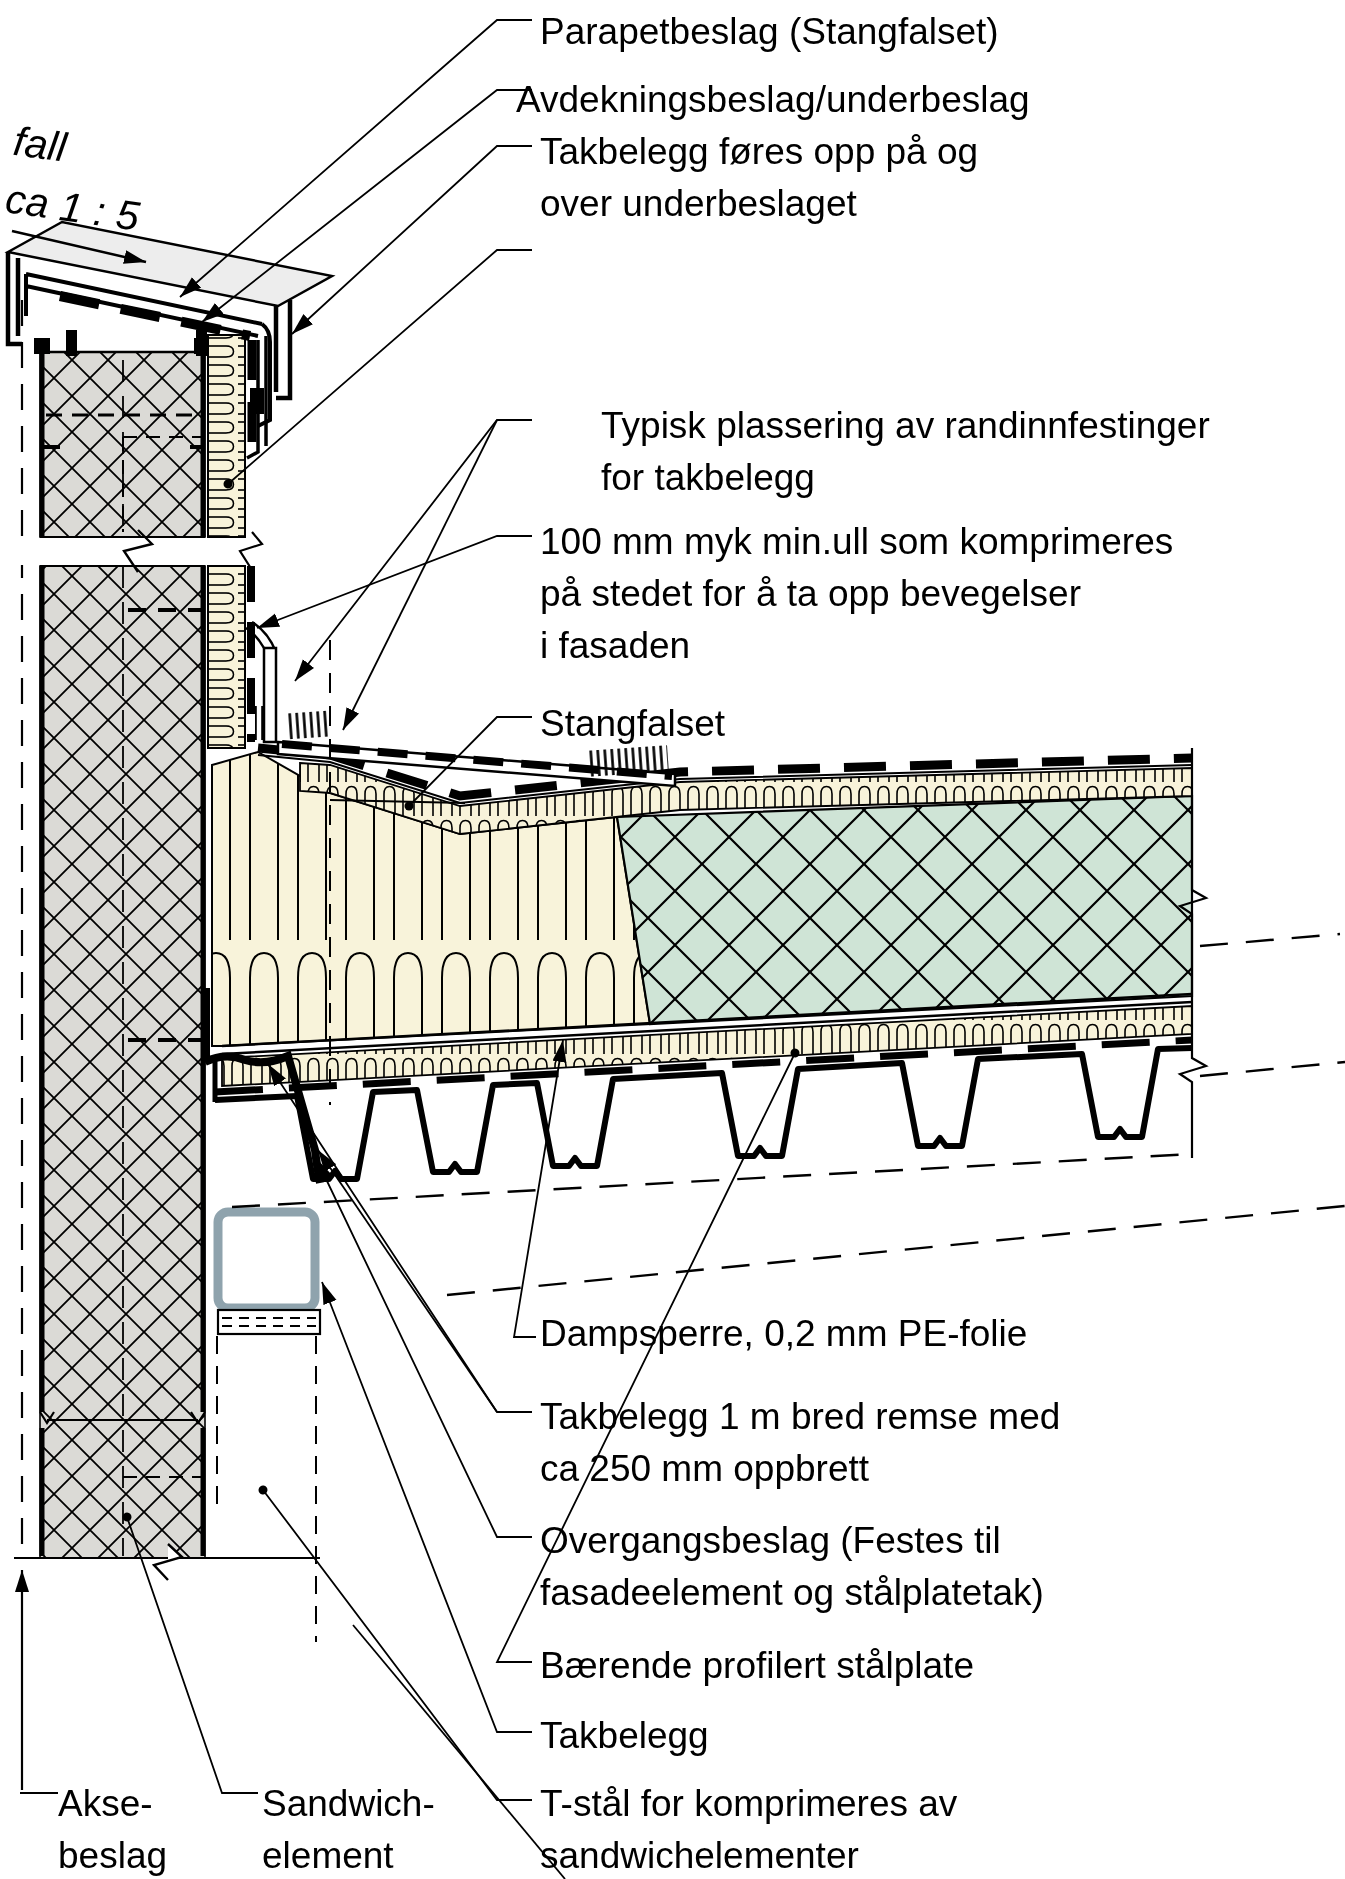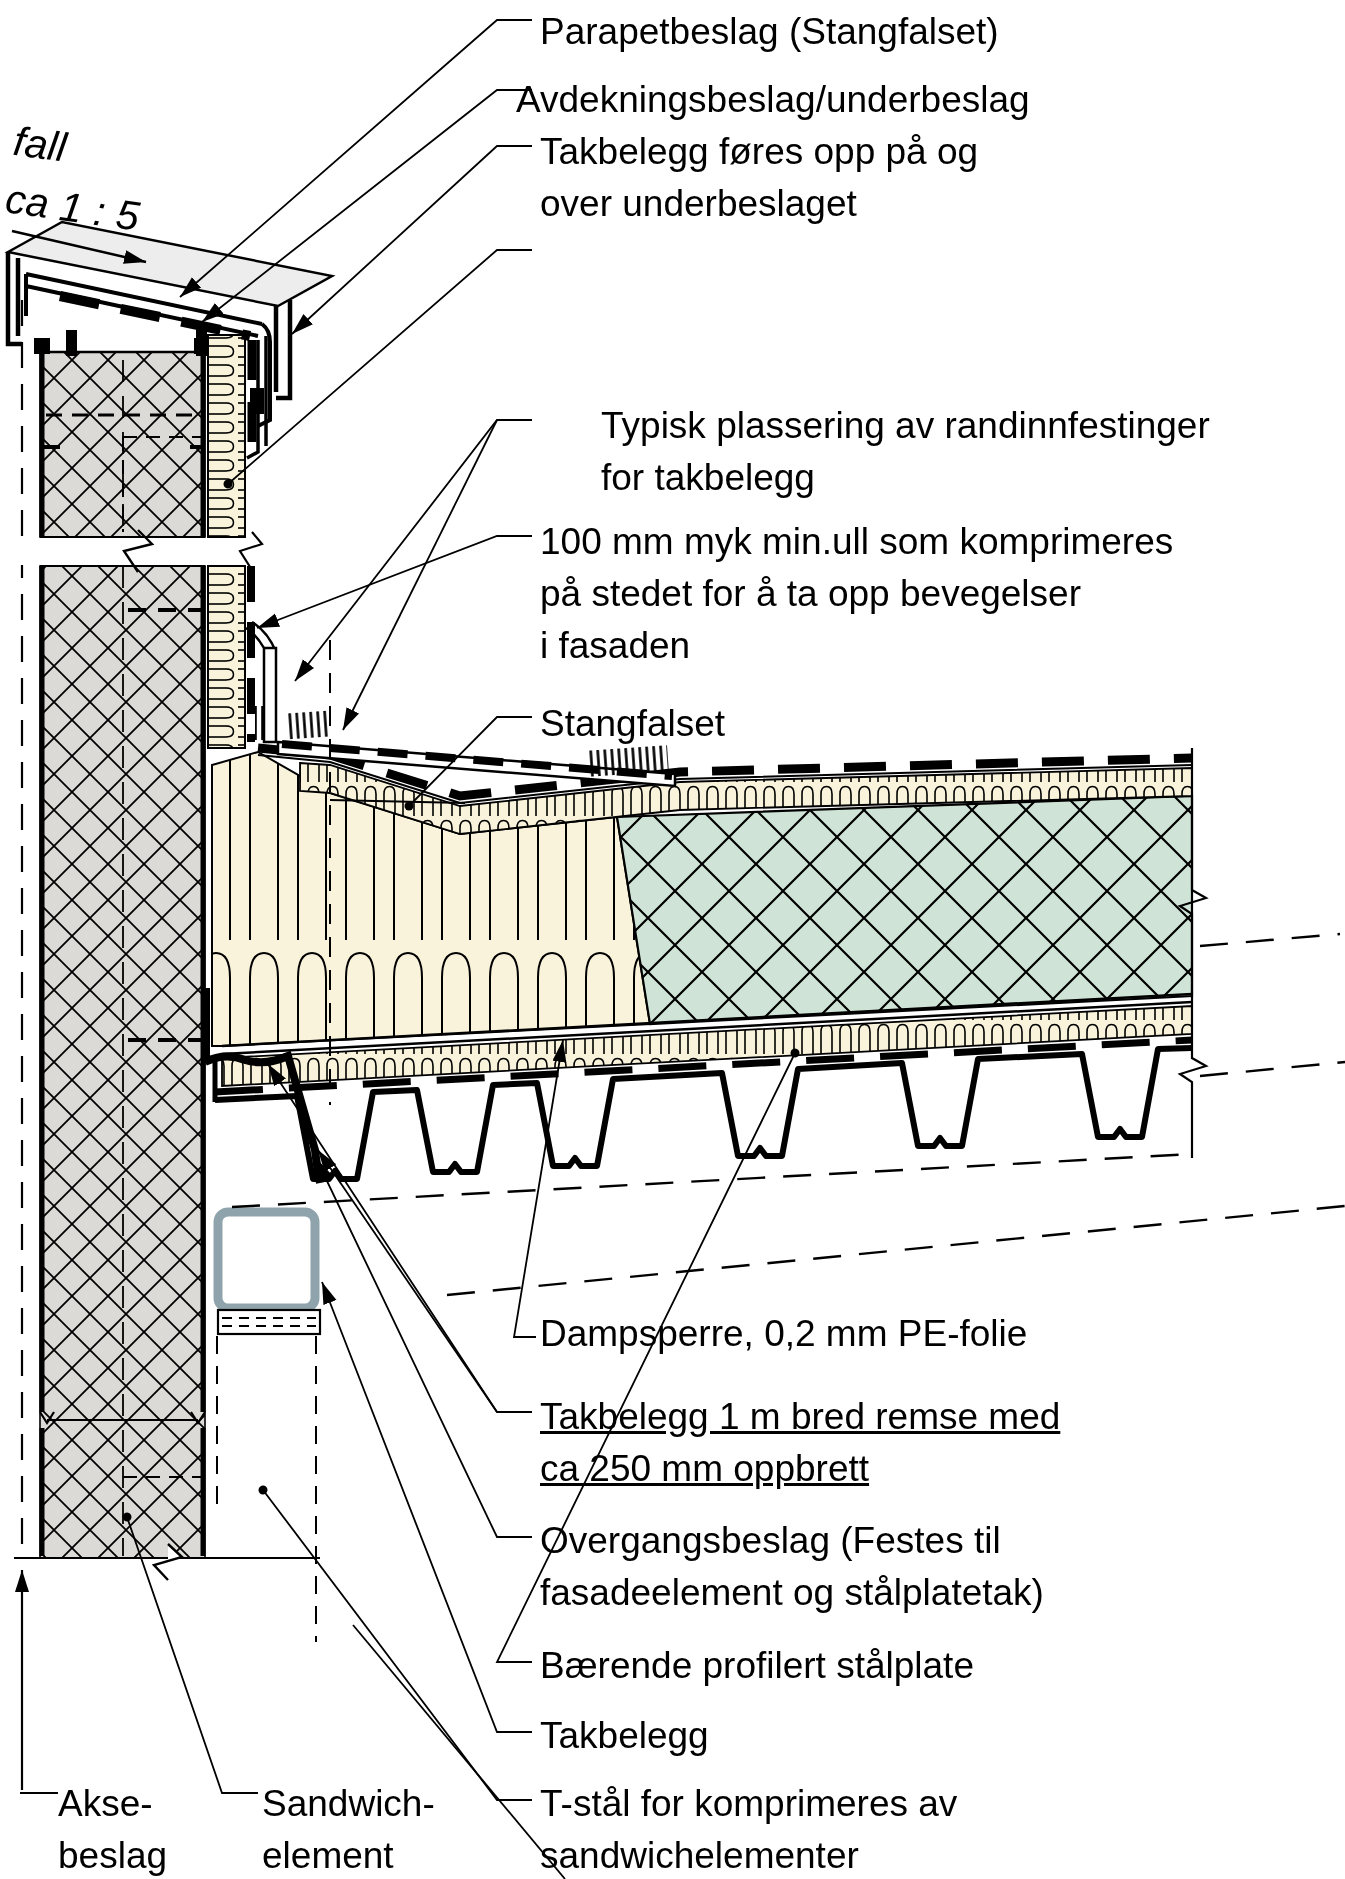--- a/index.html
+++ b/index.html
@@ -250,21 +250,21 @@
         <div>100 mm myk min.ull som komprimeres</div>
         <div>på stedet for å ta opp bevegelser</div>
         <div>i fasaden</div>
       </div>
       <div class="lbl" style="left: 540px; top: 698px;">
         <div>Stangfalset</div>
       </div>
       <div class="lbl" style="left: 540px; top: 1308px;">
         <div>Dampsperre, 0,2 mm PE-folie</div>
       </div>
-      <div class="lbl" style="left: 540px; top: 1391px; text-decoration: underline;">
+      <div class="lbl" style="left: 540px; top: 1391px;">
         <div>Takbelegg 1 m bred remse med</div>
         <div>ca 250 mm oppbrett</div>
       </div>
       <div class="lbl" style="left: 540px; top: 1515px;">
         <div>Overgangsbeslag (Festes til</div>
         <div>fasadeelement og stålplatetak)</div>
       </div>
       <div class="lbl" style="left: 540px; top: 1640px;">
         <div>Bærende profilert stålplate</div>
       </div>

